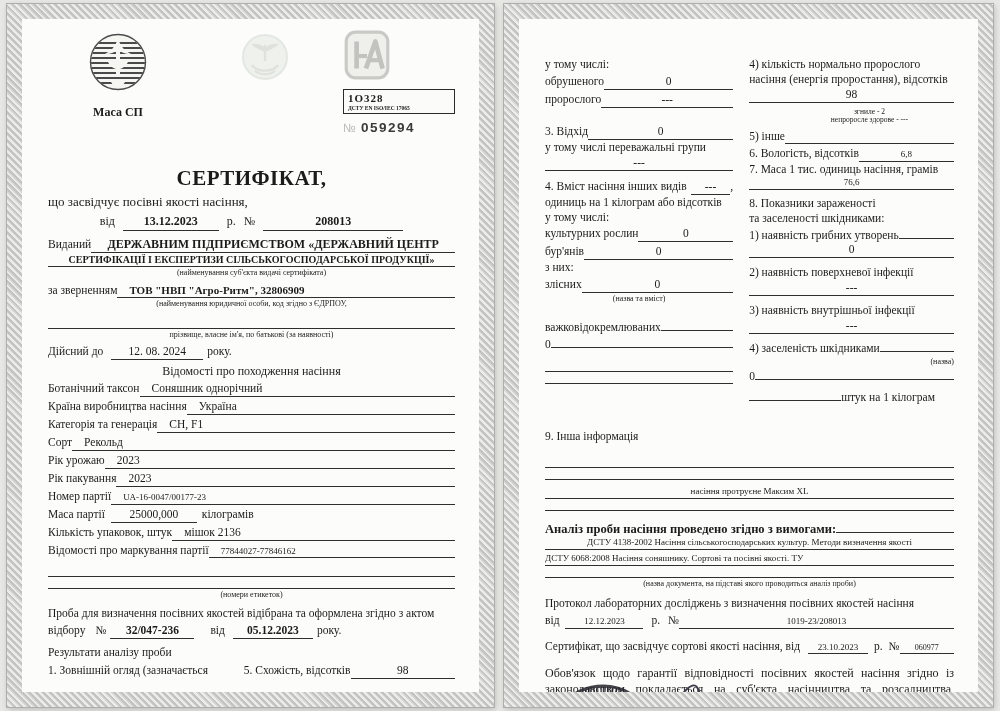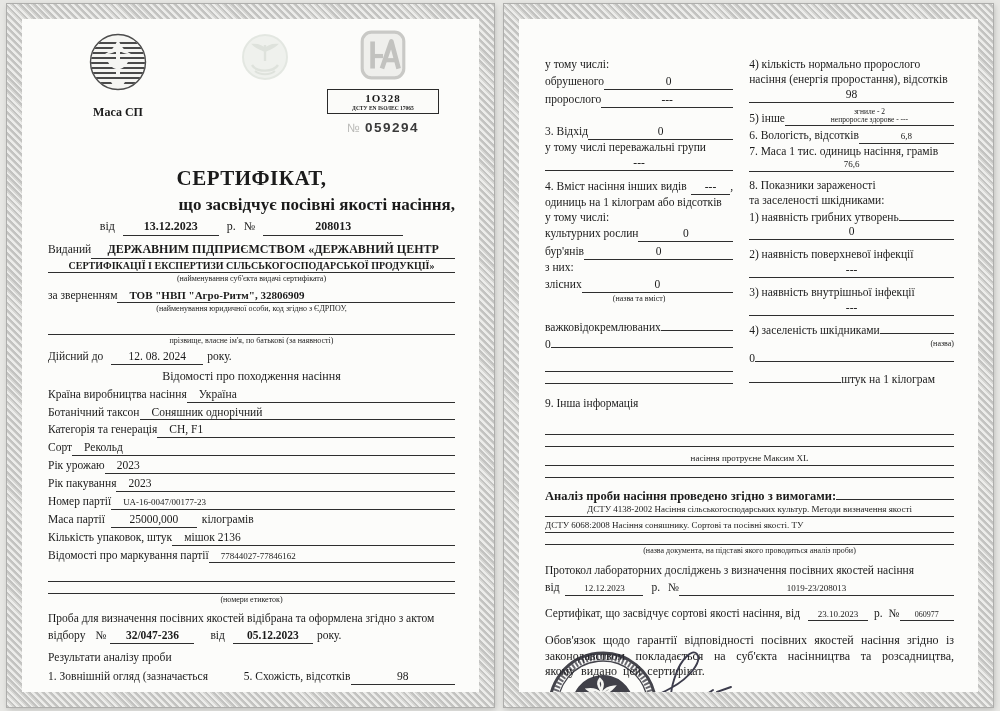--- a/index.html
+++ b/index.html
@@ -23,29 +23,29 @@
   .cap{font-size:8px;text-align:center;margin-top:1px;color:#222}
   .b{font-weight:700}
   .sm{font-size:9px}
   .center{text-align:center}
   .just{text-align:justify}
   .lbl{white-space:nowrap}
   .header{position:relative;height:114px}
   .emblem-wrap{position:absolute;left:10px;top:2px;width:120px;text-align:center}
   .series{font-weight:700;font-size:12px;margin-top:8px}
   .wm{position:absolute;left:186px;top:0;opacity:.5}
-  .rightblock{position:absolute;right:16px;top:0;width:112px;text-align:center}
+  .rightblock{position:absolute;right:0;top:0;width:112px;text-align:left}
   .accredbox{border:1.5px solid #2a2a2a;padding:1px 4px;margin-top:4px;background:#fbfbf9}
   .accred-code{font-weight:700;font-size:11px;letter-spacing:1px}
   .accred-std{font-weight:700;font-size:5.5px;white-space:nowrap}
   .serial{margin-top:5px;font-family:"Liberation Sans","DejaVu Sans",sans-serif}
   .serial .pfx{color:#b9b9b6;font-size:12px;margin-right:5px}
   .serial .num{color:#3a3a3a;font-size:13.5px;font-weight:700;letter-spacing:1.5px}
   .title{font-size:21px;font-weight:700;text-align:center;letter-spacing:.5px;margin-top:22px}
-  .subtitle{font-size:17px;font-weight:700;text-align:right;margin-top:2px}
+  .subtitle{font-size:13px;font-weight:400;text-align:left;margin-top:2px}
   .dateline{display:flex;justify-content:center;align-items:baseline;gap:8px;margin-top:3px;font-size:12px}
   .cols{display:flex;gap:16px;margin-top:4px}
   .colL{width:46%}
   .colR{width:54%}
   .sigzone{position:relative;height:108px;margin-top:4px}
   .stamp{position:absolute;left:0px;top:-36px;opacity:.86;transform:rotate(-6deg)}
   .scribble{position:absolute;left:56px;top:-40px}
 </style>
 </head>
 <body>
@@ -137,26 +137,26 @@
 
   <div class="r" style="margin-top:3px">
     <span class="lbl">Дійсний до</span>
     <span class="u" style="width:92px;margin-left:8px">12. 08. 2024</span>
     <span style="margin-left:4px">року.</span>
   </div>
 
   <p class="center" style="margin-top:4px;font-size:12px">Відомості про походження насіння</p>
 
   <div class="r">
+        <span class="lbl">Ботанічний таксон</span>
+        <span class="f">Соняшник однорічний</span>
+      </div>
+  <div class="r">
         <span class="lbl">Країна виробництва насіння</span>
         <span class="f">Україна</span>
-      </div>
-  <div class="r">
-        <span class="lbl">Ботанічний таксон</span>
-        <span class="f">Соняшник однорічний</span>
       </div>
   <div class="r">
         <span class="lbl">Категорія та генерація</span>
         <span class="f">СН, F1</span>
       </div>
   <div class="r">
         <span class="lbl">Сорт</span>
         <span class="f">Рекольд</span>
       </div>
   <div class="r">
@@ -267,21 +267,21 @@
       <div class="blank" style="margin-top:9px"></div>
       <div class="blank"></div>
     </div>
 
     <div class="colR">
       <p>4) кількість нормально пророслого</p>
       <p>насіння (енергія проростання), відсотків</p>
       <div class="lineu">98</div>
       <div class="r" style="margin-top:5px;align-items:flex-end">
         <span class="lbl">5) інше</span>
-        <span class="fc" style="white-space:normal;line-height:1.1;padding-bottom:1px">
+        <span class="fc" style="white-space:normal;line-height:1.1;padding-bottom:19px">
           <span style="font-size:7.5px;display:block">згниле - 2</span>
           <span style="font-size:7.5px;display:block">непроросле здорове - ---</span>
         </span>
       </div>
       <div class="r">
             <span class="lbl">6. Вологість, відсотків</span>
             <span class="fc sm">6,8</span>
           </div>
       <p>7. Маса 1 тис. одиниць насіння, грамів</p>
       <div class="lineu sm">76,6</div>
@@ -305,21 +305,21 @@
             <span>0</span>
             <span class="fc"></span>
           </div>
       <div class="r" style="margin-top:6px">
             <span class="fc" style="max-width:92px"></span>
             <span>штук на 1 кілограм</span>
           </div>
     </div>
   </div>
 
-  <div class="r" style="margin-top:9px">
+  <div class="r" style="margin-top:24px">
     <span class="lbl">9. Інша інформація</span>
   </div>
   <div class="blank" style="margin-top:12px"></div>
   <div class="blank"></div>
   <div class="lineu sm" style="margin-top:6px">насіння протруєне Максим XL</div>
   <div class="blank"></div>
 
   <div class="r" style="margin-top:10px">
     <span class="b" style="font-size:12.5px;white-space:nowrap">Аналіз проби насіння проведено згідно з вимогами:</span>
     <span class="fc"></span>

